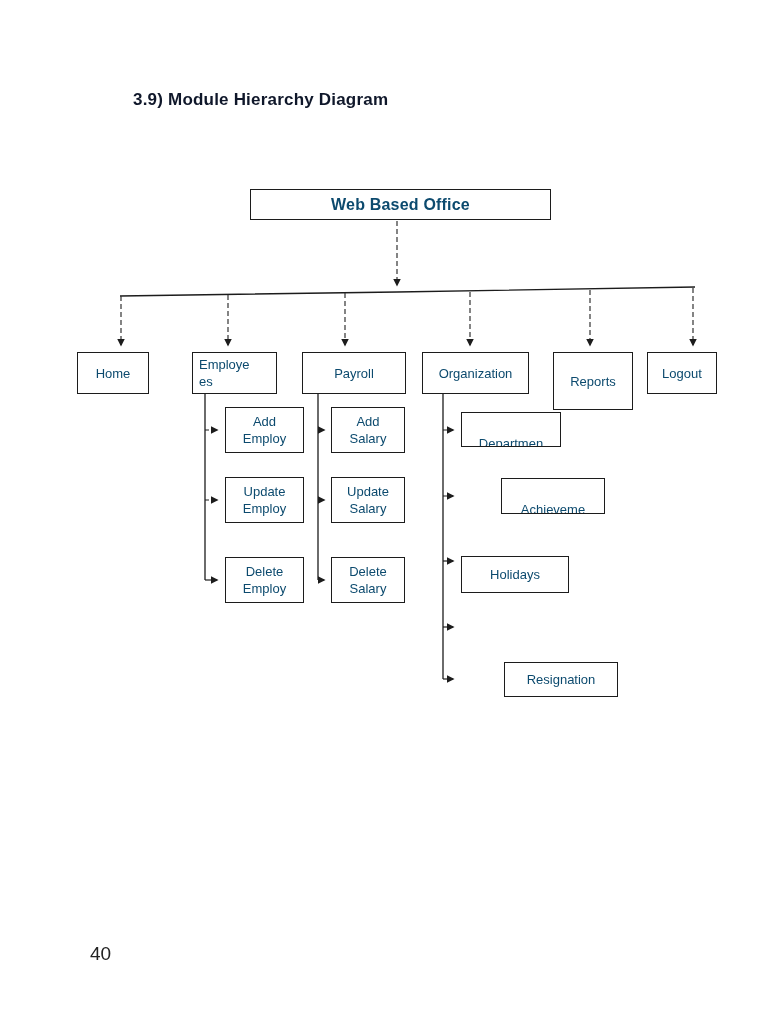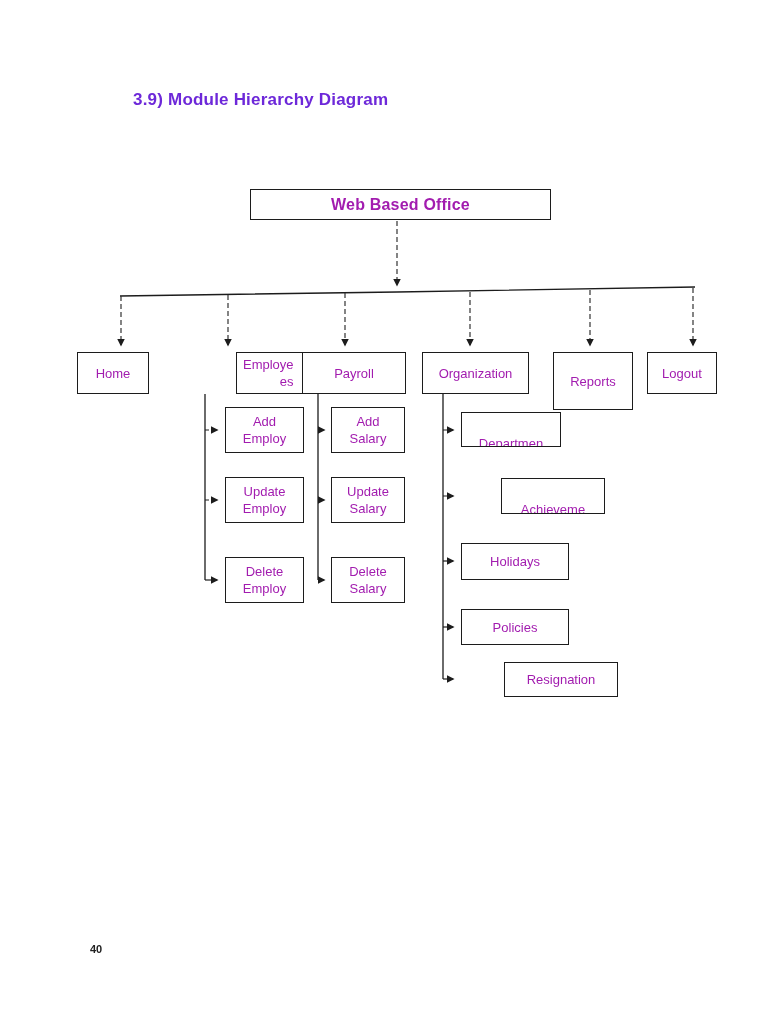--- a/index.html
+++ b/index.html
@@ -15,21 +15,21 @@
     font-family: "Liberation Sans", "DejaVu Sans", sans-serif;
     color: #1a1a1a;
     overflow: hidden;
   }
   .heading {
     position: absolute;
     left: 133px;
     top: 90px;
     font-size: 17px;
     font-weight: bold;
-    color: #6d28d9;
+    color: #0f172a;
     letter-spacing: 0.2px;
   }
   .connectors {
     position: absolute;
     left: 0;
     top: 0;
     width: 768px;
     height: 1024px;
     pointer-events: none;
     z-index: 1;
@@ -38,51 +38,49 @@
     position: absolute;
     box-sizing: border-box;
     border: 1.4px solid #1c1c1c;
     background: #ffffff;
     display: flex;
     align-items: center;
     justify-content: center;
     text-align: center;
     font-size: 13px;
     line-height: 17px;
-    color: #a21caf;
+    color: #0c4a6e;
     overflow: hidden;
     z-index: 2;
   }
   .box .lbl {
     white-space: pre-line;
   }
   .root-box {
     border-width: 1.6px;
     font-size: 16px;
     font-weight: bold;
     letter-spacing: 0.2px;
   }
   .align-left {
     justify-content: flex-start;
     align-items: flex-start;
-    text-align: right;
+    text-align: left;
     padding: 3px 0 0 6px;
-    margin-left: 44px;
   }
   .clip-2nd {
     align-items: flex-start;
     padding-top: 22px;
   }
   .page-number {
     position: absolute;
     left: 90px;
     top: 943px;
-    font-size: 11px;
+    font-size: 19px;
     color: #222222;
-    font-weight: bold;
   }
 </style>
 </head>
 <body>
 
 <div class="page">
 
   <div class="heading">3.9) Module Hierarchy Diagram</div>
 
   <svg class="connectors" width="768" height="1024" viewBox="0 0 768 1024" xmlns="http://www.w3.org/2000/svg">
@@ -172,25 +170,22 @@
   </div>
 
   <div class="box clip-2nd" style="left:461px; top:412px; width:100px; height:35px;">
     <span class="lbl">Departmen
 ts</span>
   </div>
   <div class="box clip-2nd" style="left:461px; top:478px; width:104px; height:36px;margin-left:40px;">
     <span class="lbl">Achieveme
 nts</span>
   </div>
-  <div class="box" style="left:461px; top:543px; width:108px; height:37px;">
+  <div class="box" style="left:461px; top:556px; width:108px; height:37px;">
     <span class="lbl">Holidays</span>
-  </div>
-  <div class="box" style="left:461px; top:609px; width:108px; height:36px;">
-    <span class="lbl">Policies</span>
   </div>
   <div class="box" style="left:461px; top:662px; width:114px; height:35px;margin-left:43px;">
     <span class="lbl">Resignation</span>
   </div>
 
   <div class="page-number">40</div>
 
 </div>
 
 </body></html>

